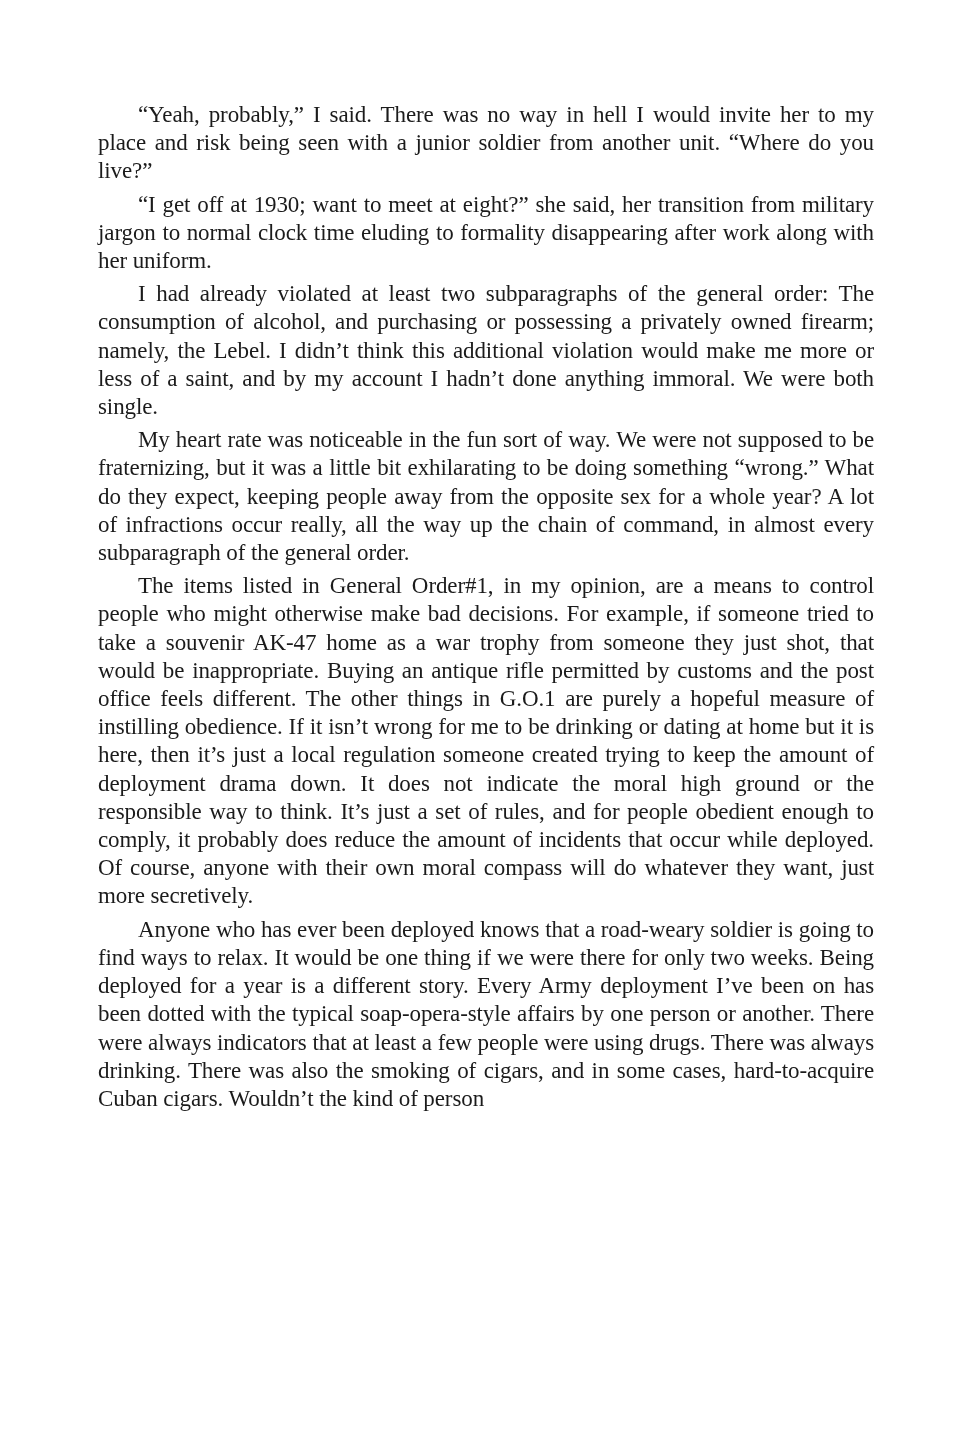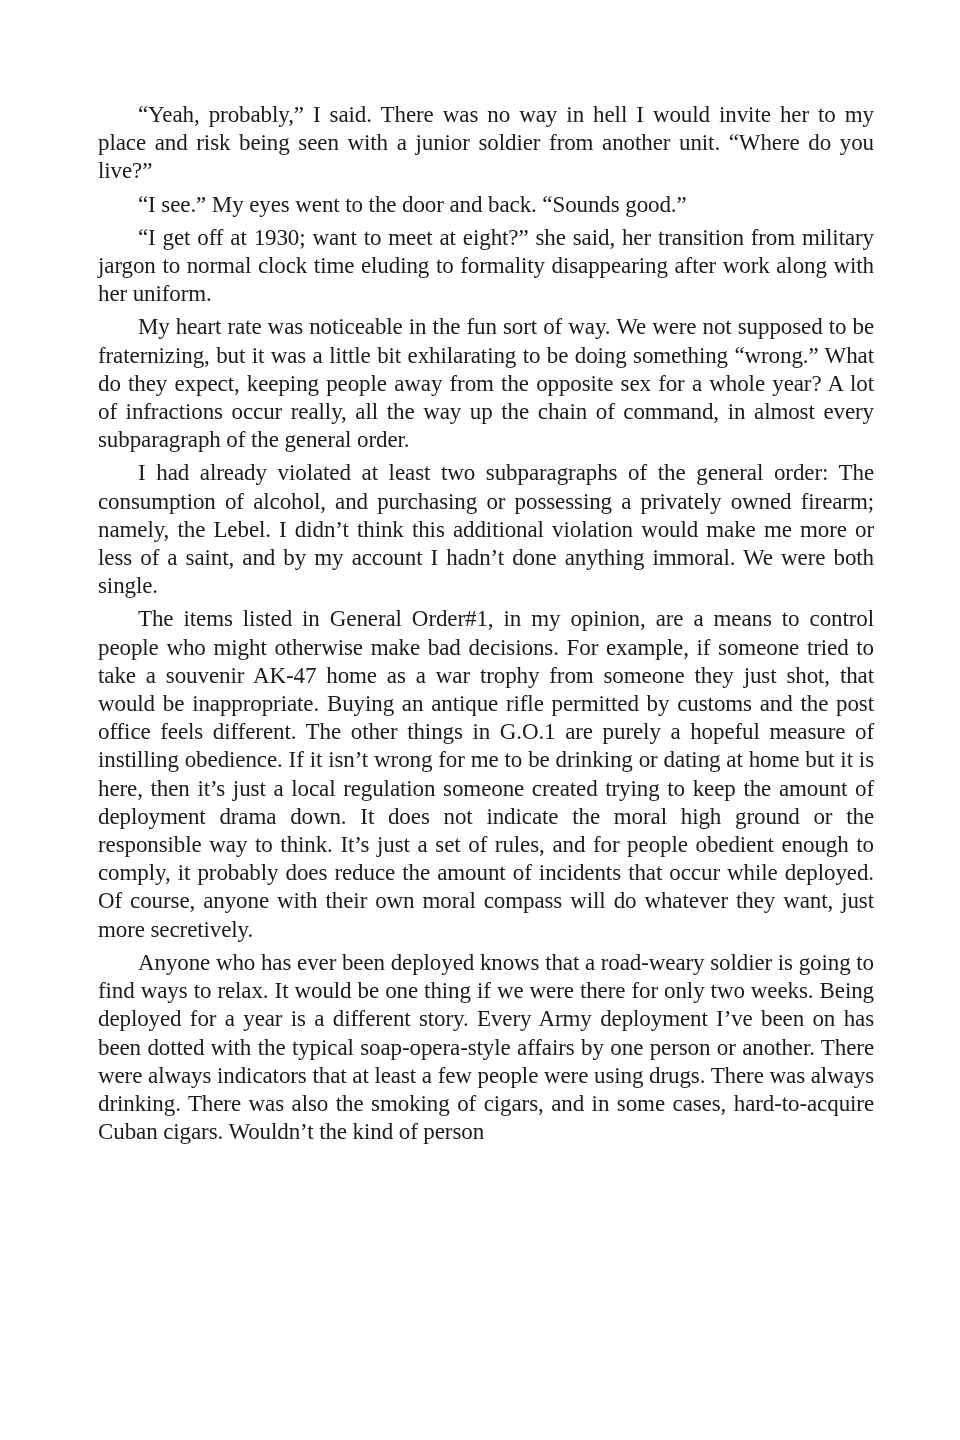--- a/index.html
+++ b/index.html
@@ -56,24 +56,23 @@
     letter-spacing: 0.5px;
   }
 </style>
 </head>
 <body>
 
 <div class="page">
 
   <div class="text-block">
     <p>“Yeah, probably,” I said. There was no way in hell I would invite her to my place and risk being seen with a junior soldier from another unit. “Where do you live?”</p>
-    <p>“I see.” My eyes went to the door and back. “Sounds good.”</p>
     <p>“I get off at 1930; want to meet at eight?” she said, her transition from military jargon to normal clock time eluding to formality disappearing after work along with her uniform.</p>
+    <p>I had already violated at least two subparagraphs of the general order: The consumption of alcohol, and purchasing or possessing a privately owned firearm; namely, the Lebel. I didn’t think this additional violation would make me more or less of a saint, and by my account I hadn’t done anything immoral. We were both single.</p>
     <p>My heart rate was noticeable in the fun sort of way. We were not supposed to be fraternizing, but it was a little bit exhilarating to be doing something “wrong.” What do they expect, keeping people away from the opposite sex for a whole year? A lot of infractions occur really, all the way up the chain of command, in almost every subparagraph of the general order.</p>
-    <p>I had already violated at least two subparagraphs of the general order: The consumption of alcohol, and purchasing or possessing a privately owned firearm; namely, the Lebel. I didn’t think this additional violation would make me more or less of a saint, and by my account I hadn’t done anything immoral. We were both single.</p>
     <p>The items listed in General Order#1, in my opinion, are a means to control people who might otherwise make bad decisions. For example, if someone tried to take a souvenir AK-47 home as a war trophy from someone they just shot, that would be inappropriate. Buying an antique rifle permitted by customs and the post office feels different. The other things in G.O.1 are purely a hopeful measure of instilling obedience. If it isn’t wrong for me to be drinking or dating at home but it is here, then it’s just a local regulation someone created trying to keep the amount of deployment drama down. It does not indicate the moral high ground or the responsible way to think. It’s just a set of rules, and for people obedient enough to comply, it probably does reduce the amount of incidents that occur while deployed. Of course, anyone with their own moral compass will do whatever they want, just more secretively.</p>
     <p>Anyone who has ever been deployed knows that a road-weary soldier is going to find ways to relax. It would be one thing if we were there for only two weeks. Being deployed for a year is a different story. Every Army deployment I’ve been on has been dotted with the typical soap-opera-style affairs by one person or another. There were always indicators that at least a few people were using drugs. There was always drinking. There was also the smoking of cigars, and in some cases, hard-to-acquire Cuban cigars. Wouldn’t the kind of person</p>
   </div>
 
   <div class="footer">
     <span class="chapter">Guns and Alcohol</span>
     <span class="sep">|</span>
     <span class="pagenum">172</span>
   </div>
 

